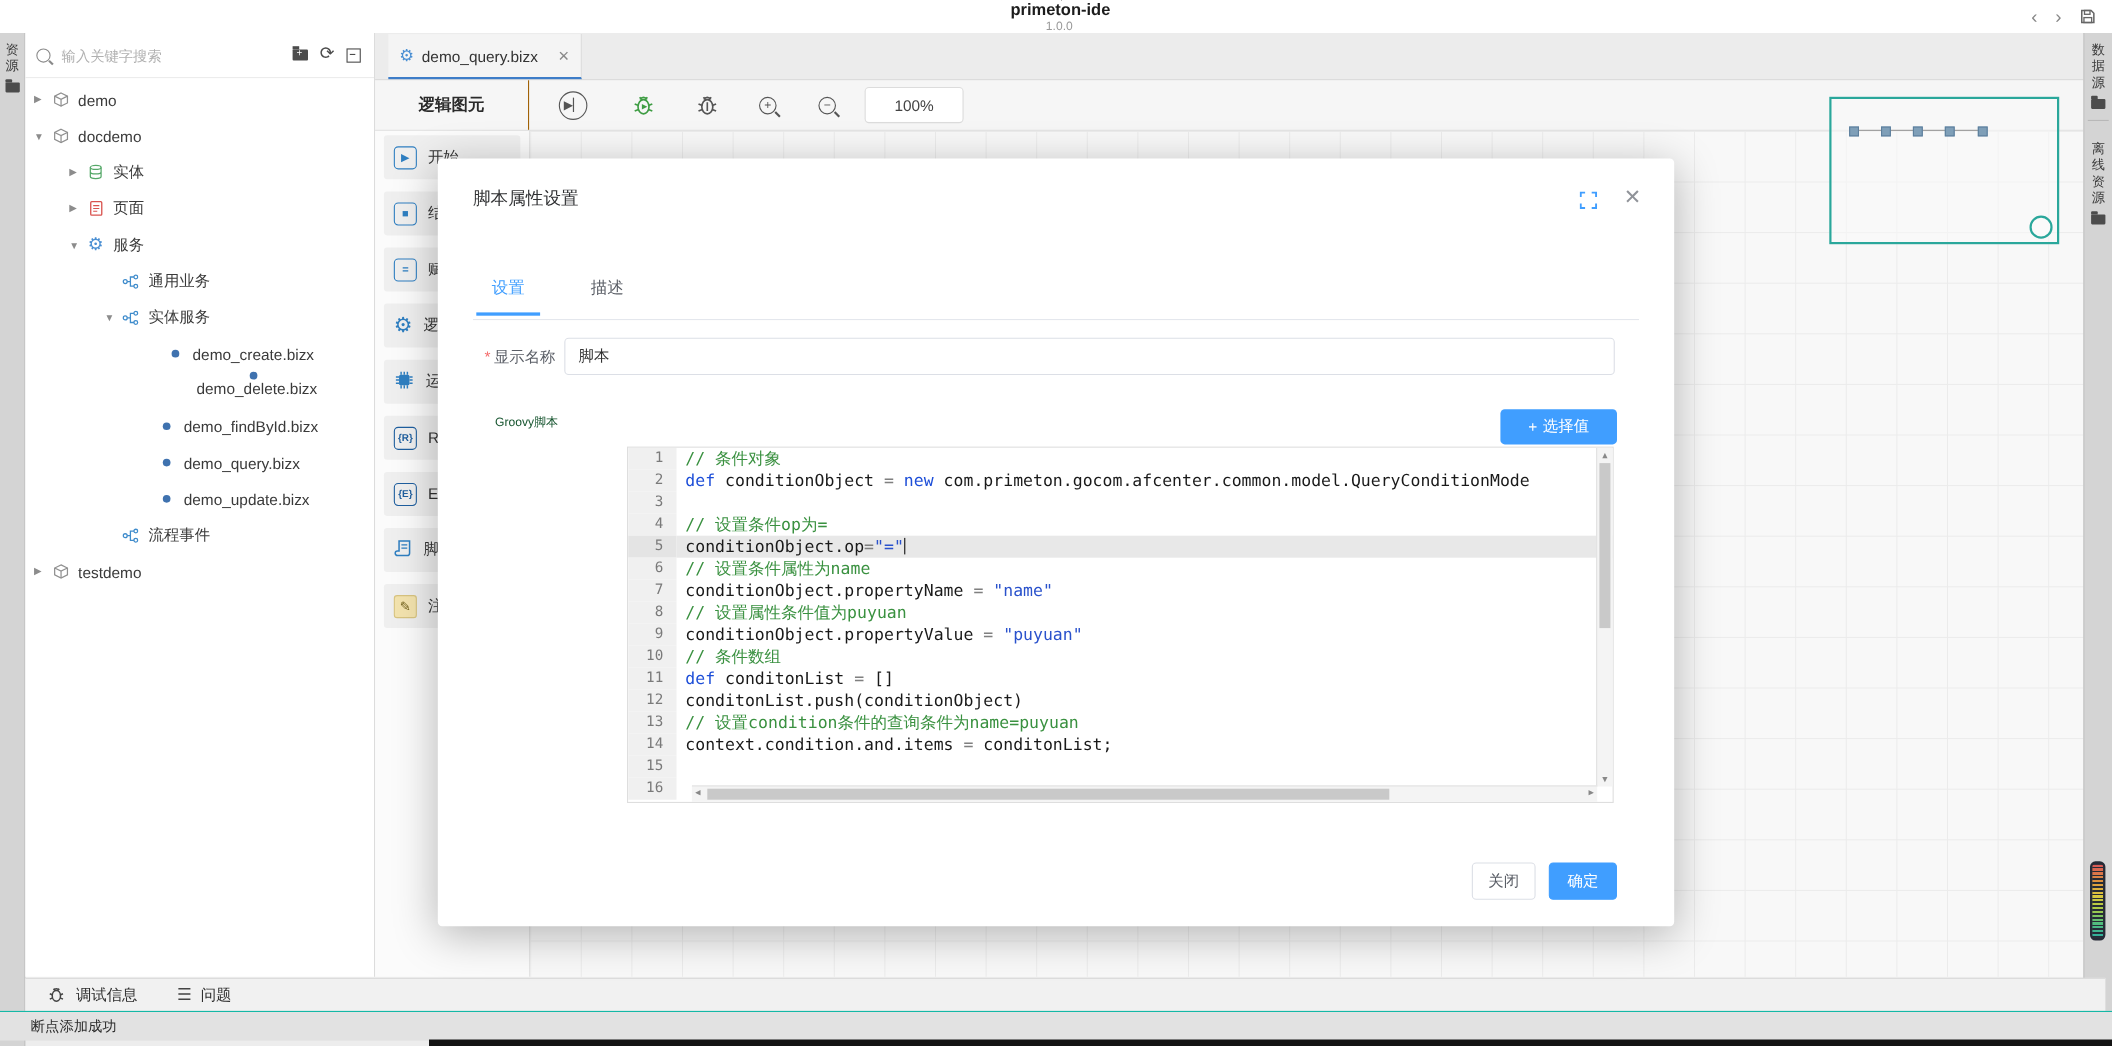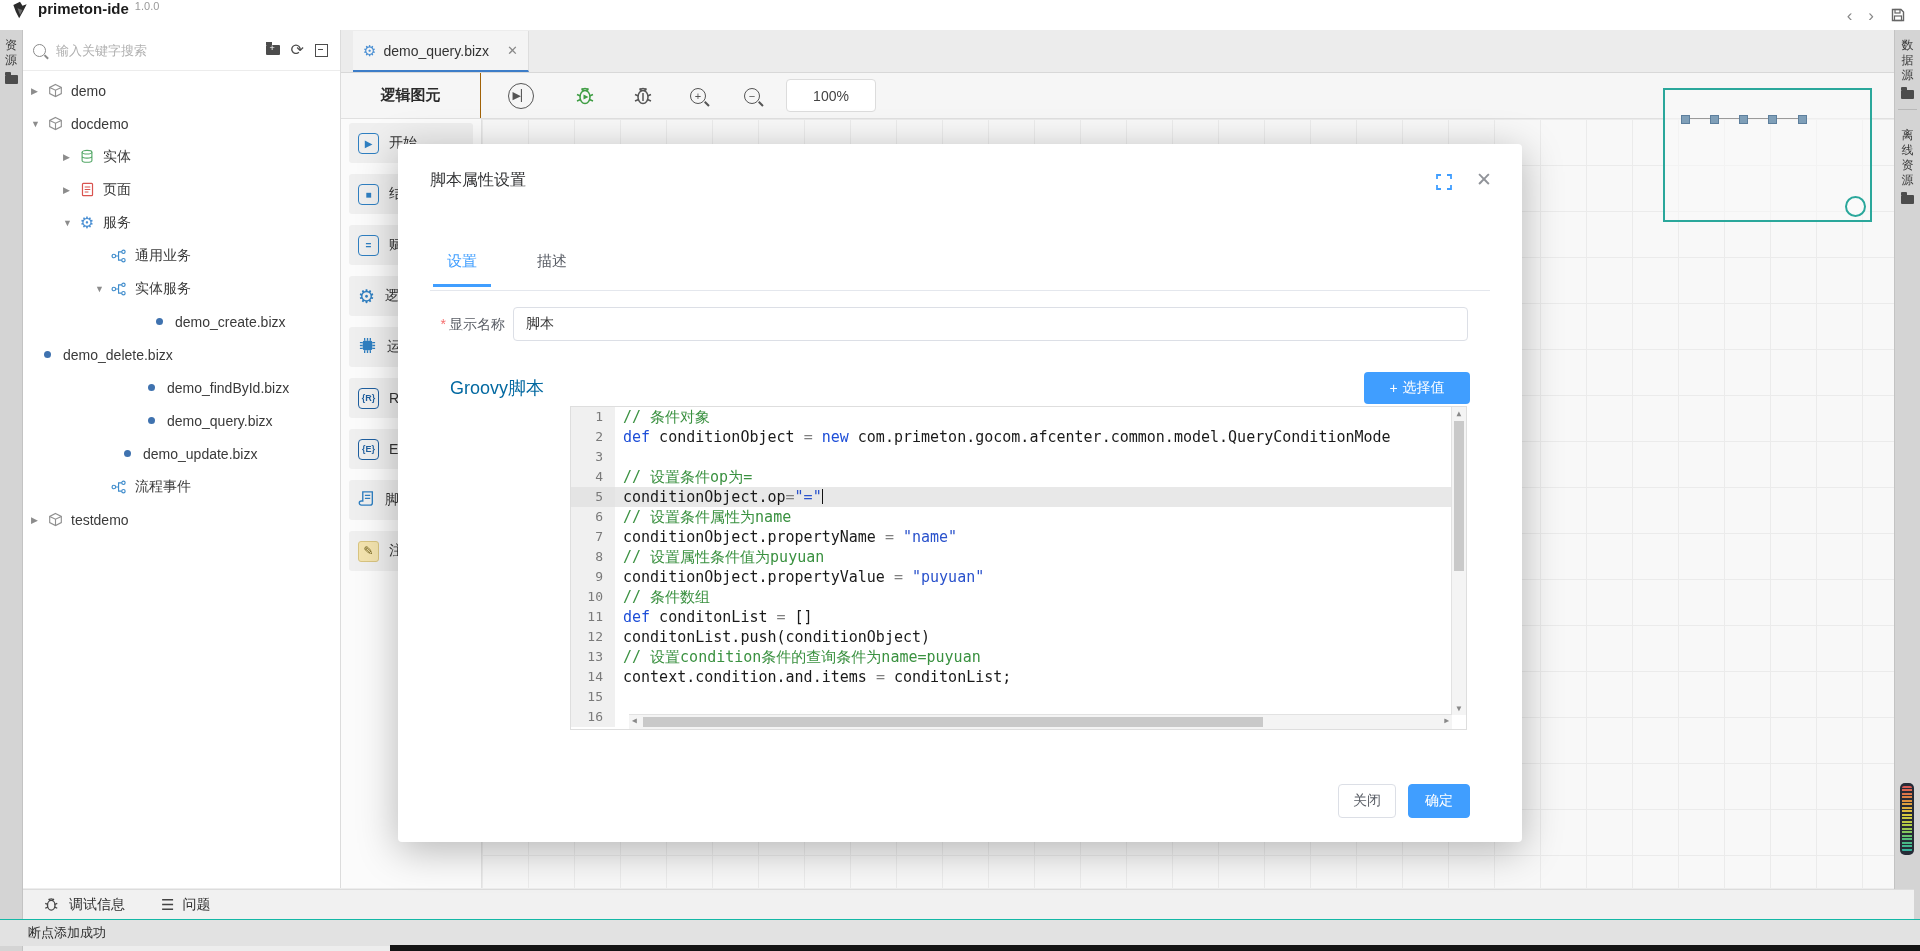--- a/index.html
+++ b/index.html
@@ -1,19 +1,19 @@
 <!DOCTYPE html>
 <html><head>
 <meta charset="utf-8">
 <style>
   html,body{margin:0;padding:0;background:#555;}
   .screen{position:relative;width:1920px;height:951px;background:#ededed;overflow:hidden;
     font-family:"Liberation Sans","DejaVu Sans",sans-serif;color:#333;}
   
-  .titlebar{position:absolute;left:0;top:0;width:1920px;height:30px;background:#fff;border-bottom:1px solid #e2e2e2;display:flex;}
+  .titlebar{position:absolute;left:0;top:0;width:1920px;height:30px;background:#fff;border-bottom:1px solid #e2e2e2;display:flex;align-items:center;flex-direction:column;}
   .logo{margin-left:10px;width:20px;height:20px;}
   .app-name{margin-left:8px;font-size:15px;font-weight:bold;color:#1c1c1c;}
   .app-ver{margin-left:6px;font-size:11px;color:#999;}
   .tb-right{position:absolute;right:14px;top:0;height:30px;display:flex;align-items:center;gap:16px;color:#777;}
   .chev{font-size:17px;line-height:1;color:#888;cursor:pointer;}
   
   .left-rail{position:absolute;left:0;top:30px;width:22px;height:921px;background:#d4d4d4;border-right:1px solid #c3c3c3;}
   .rail-seg{display:flex;flex-direction:column;align-items:center;padding-top:8px;gap:3px;}
   .vtext{font-size:12px;color:#3a3a3a;line-height:15px;text-align:center;width:100%;}
   .right-rail{position:absolute;right:0;top:30px;width:25px;height:921px;background:#d4d4d4;border-left:1px solid #c3c3c3;}
@@ -88,21 +88,21 @@
   .m-full{position:absolute;right:70px;top:30px;cursor:pointer;}
   .m-close{position:absolute;right:30px;top:24px;font-size:19px;color:#909399;cursor:pointer;}
   .m-tabs{position:absolute;left:19px;top:108px;display:flex;}
   .m-tab{width:90px;text-align:center;font-size:15px;color:#5a5e66;padding-bottom:16px;cursor:pointer;position:relative;}
   .m-tab.active{color:#409eff;}
   .m-tab.active::after{content:"";position:absolute;left:16px;bottom:0;width:58px;height:3px;background:#409eff;}
   .m-tabline{position:absolute;left:32px;top:146px;width:1060px;height:1px;background:#e4e7ed;}
   .m-name-label{position:absolute;left:0;top:172px;width:107px;text-align:right;font-size:14px;color:#5a5e66;}
   .req{color:#f56c6c;margin-right:3px;}
   .m-input{position:absolute;left:115px;top:163px;width:955px;height:34px;border:1px solid #dcdfe6;border-radius:4px;box-sizing:border-box;font-size:14px;color:#333;padding:0 12px;outline:none;font-family:"Liberation Sans",sans-serif;}
-  .m-groovy-label{position:absolute;left:52px;top:232px;font-size:18px;color:#0369a1;}
+  .m-groovy-label{position:absolute;left:52px;top:232px;font-size:11px;color:#14532d;}
   .m-choose{position:absolute;left:966px;top:228px;width:106px;height:32px;background:#409eff;color:#fff;border:none;border-radius:4px;font-size:14px;cursor:pointer;display:flex;align-items:center;justify-content:center;gap:5px;font-family:"Liberation Sans",sans-serif;}
   
   .editor{position:absolute;left:172px;top:262px;width:897px;height:324px;border:1px solid #dedede;box-sizing:border-box;background:#fff;overflow:hidden;font-family:"DejaVu Sans Mono","Liberation Mono",monospace;}
   .cl{display:flex;height:20px;line-height:20px;white-space:pre;}
   .ln{width:44px;flex:0 0 auto;background:#f0f0f0;color:#7a7a7a;font-size:13px;text-align:right;padding-right:12px;box-sizing:border-box;}
   .codepart{flex:1;font-size:15px;padding-left:8px;overflow:hidden;}
   .cl.active .codepart{background:#e8e8e8;}
   .cl.active .ln{background:#e4e4e4;}
   .tk-c{color:#3a9140;}.tk-k{color:#1d4ed8;}.tk-s{color:#2a52cc;}.tk-o{color:#808080;}.tk-p{color:#1a1a1a;}
   .caret{display:inline-block;width:1.5px;height:15px;background:#111;vertical-align:-2px;}
@@ -233,42 +233,42 @@
           </span>
           <span>实体服务</span>
         </div>
         <div class="trow" style="padding-left: 112px;">
           <span class="ar"></span>
           <span class="ticon">
             <span class="dot"></span>
           </span>
           <span>demo_create.bizx</span>
         </div>
-        <div class="trow" style="">
+        <div class="trow" style="padding-left: 104px; flex-direction: column;">
           <span class="ar"></span>
           <span class="ticon">
             <span class="dot"></span>
           </span>
           <span>demo_delete.bizx</span>
         </div>
         <div class="trow" style="padding-left: 104px;">
           <span class="ar"></span>
           <span class="ticon">
             <span class="dot"></span>
           </span>
           <span>demo_findById.bizx</span>
         </div>
         <div class="trow" style="padding-left: 104px;">
           <span class="ar"></span>
           <span class="ticon">
             <span class="dot"></span>
           </span>
           <span>demo_query.bizx</span>
         </div>
-        <div class="trow" style="padding-left: 80px;">
+        <div class="trow" style="padding-left: 104px;">
           <span class="ar"></span>
           <span class="ticon">
             <span class="dot"></span>
           </span>
           <span>demo_update.bizx</span>
         </div>
         <div class="trow" style="padding-left: 72px;">
           <span class="ar"></span>
           <span class="ticon">
             <svg width="16" height="14" viewBox="0 0 18 15">

